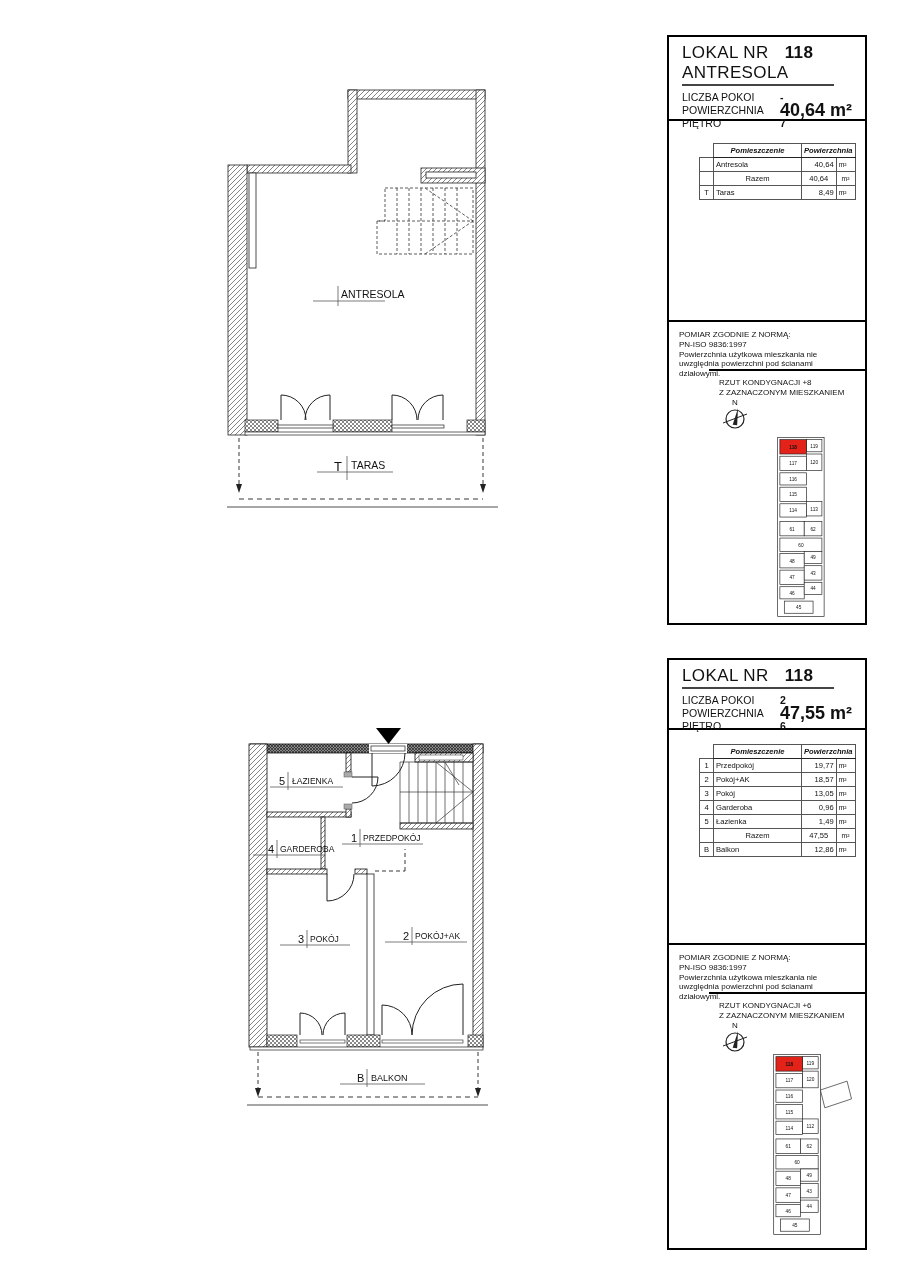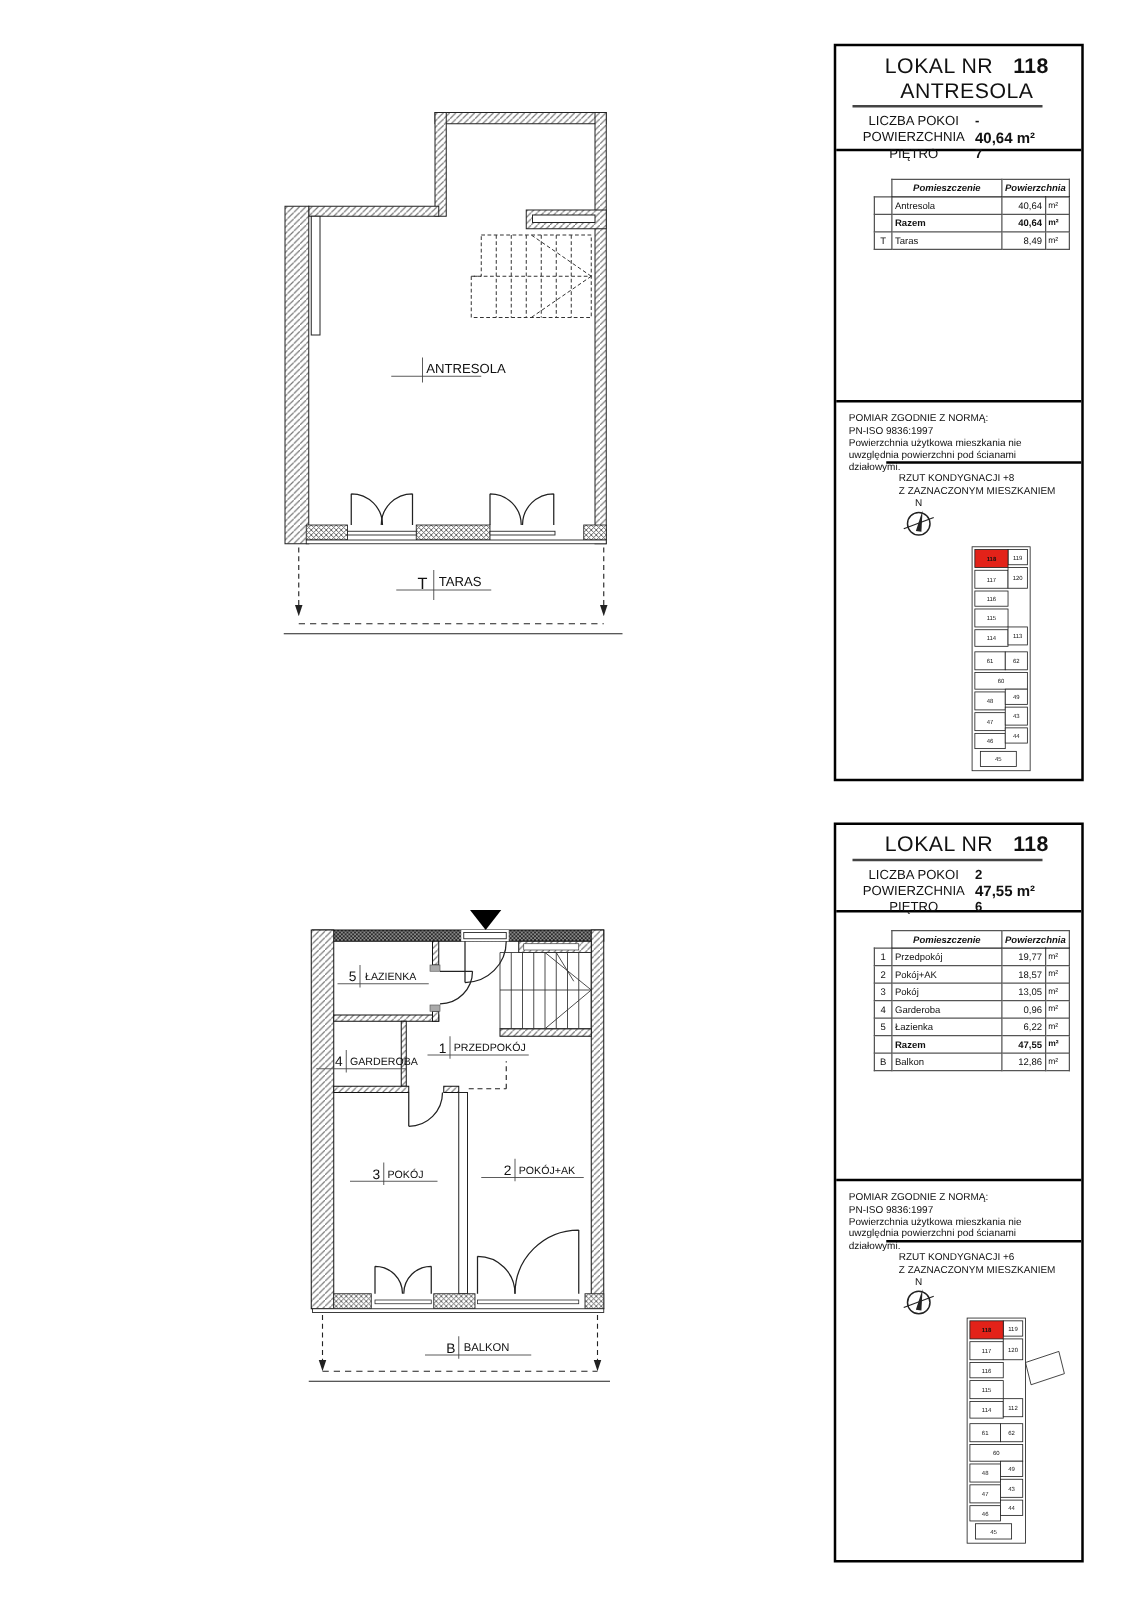--- a/index.html
+++ b/index.html
@@ -10,43 +10,43 @@
   svg text { font-family:"Liberation Sans", sans-serif; fill:#111; }
 
   .plan { position:absolute; }
   #plan-top { left:225px; top:80px; }
   #plan-bottom { left:245px; top:725px; }
 
   .panel { position:absolute; width:200px; border:2px solid #000; background:#fff; box-sizing:border-box; }
   #panel1 { left:667px; top:35px; height:590px; }
   #panel2 { left:667px; top:658px; height:592px; }
 
-  .p-header { border-bottom:2px solid #000; padding:6px 0 5px 13px;text-align:center; }
+  .p-header { border-bottom:2px solid #000; padding:6px 0 5px 13px; }
   #panel1 .p-header { height:84px; box-sizing:border-box; }
   #panel2 .p-header { height:70px; box-sizing:border-box; }
   .p-title { font-size:17px; line-height:20px; letter-spacing:.4px; white-space:nowrap; }
   .p-num { font-weight:bold; margin-left:16px; }
   .p-underline { width:152px; border-bottom:2px solid #444; margin:1px 0 5px 0; }
   .p-field { display:flex; font-size:10.5px; line-height:13px; }
   .p-field .lbl { width:98px; }
   .p-field .val { font-weight:bold; }
-  .val-big { font-size:12px; }
+  .val-big { font-size:18px; }
 
   .ptable-wrap { position:absolute; left:30px; }
   #panel1 .ptable-wrap { top:106px; }
   #panel2 .ptable-wrap { top:84px; }
   table.ptable { border-collapse:collapse; font-size:7.6px; }
   .ptable td { border:1px solid #555; padding:0 2px; height:14px; box-sizing:border-box; }
   .c-idx  { width:14px; text-align:center; }
   .c-name { width:88px; padding-left:5px;margin-left:48px; }
   .c-val  { width:33px; text-align:right; padding-right:4px; }
   .c-unit { width:18px; font-size:6.8px; }
   .ptable .th { font-weight:bold; font-style:italic; text-align:center; border-bottom:1.6px solid #222; }
   .ptable .noborder { border:none; background:#fff; }
-  .row-razem td { font-weight:bold; border-top:1.6px solid #222; }
+  .row-razem td { font-weight:normal; border-top:1.6px solid #222;text-align:center; }
 
   .section-note { position:absolute; top:283px; left:0; right:0; height:49px;
     border-top:2px solid #000; padding:8px 10px 13px; font-size:8px; line-height:9.8px; box-sizing:border-box; }
   .section-rzut { position:absolute; top:332px; bottom:0; left:0; right:0;
     border-top:2px solid #000; padding:7px 10px 0; font-size:8px; line-height:9.8px;margin-left:40px; }
 
   .compass { position:absolute; left:6px; top:24px; }
   .map1 { position:absolute; left:62px; top:62px; }
   .map2 { position:absolute; left:58px; top:56px; }
   .mapnum { font-size:4.3px; }
@@ -394,21 +394,21 @@
       </tr>
       <tr>
         <td class="c-idx">4</td>
         <td class="c-name">Garderoba</td>
         <td class="c-val">0,96</td>
         <td class="c-unit">m²</td>
       </tr>
       <tr>
         <td class="c-idx">5</td>
         <td class="c-name">Łazienka</td>
-        <td class="c-val">6,22</td>
+        <td class="c-val">1,49</td>
         <td class="c-unit">m²</td>
       </tr>
       <tr class="row-razem">
         <td class="c-idx"></td>
         <td class="c-name">Razem</td>
         <td class="c-val">47,55</td>
         <td class="c-unit">m²</td>
       </tr>
       <tr>
         <td class="c-idx">B</td>

